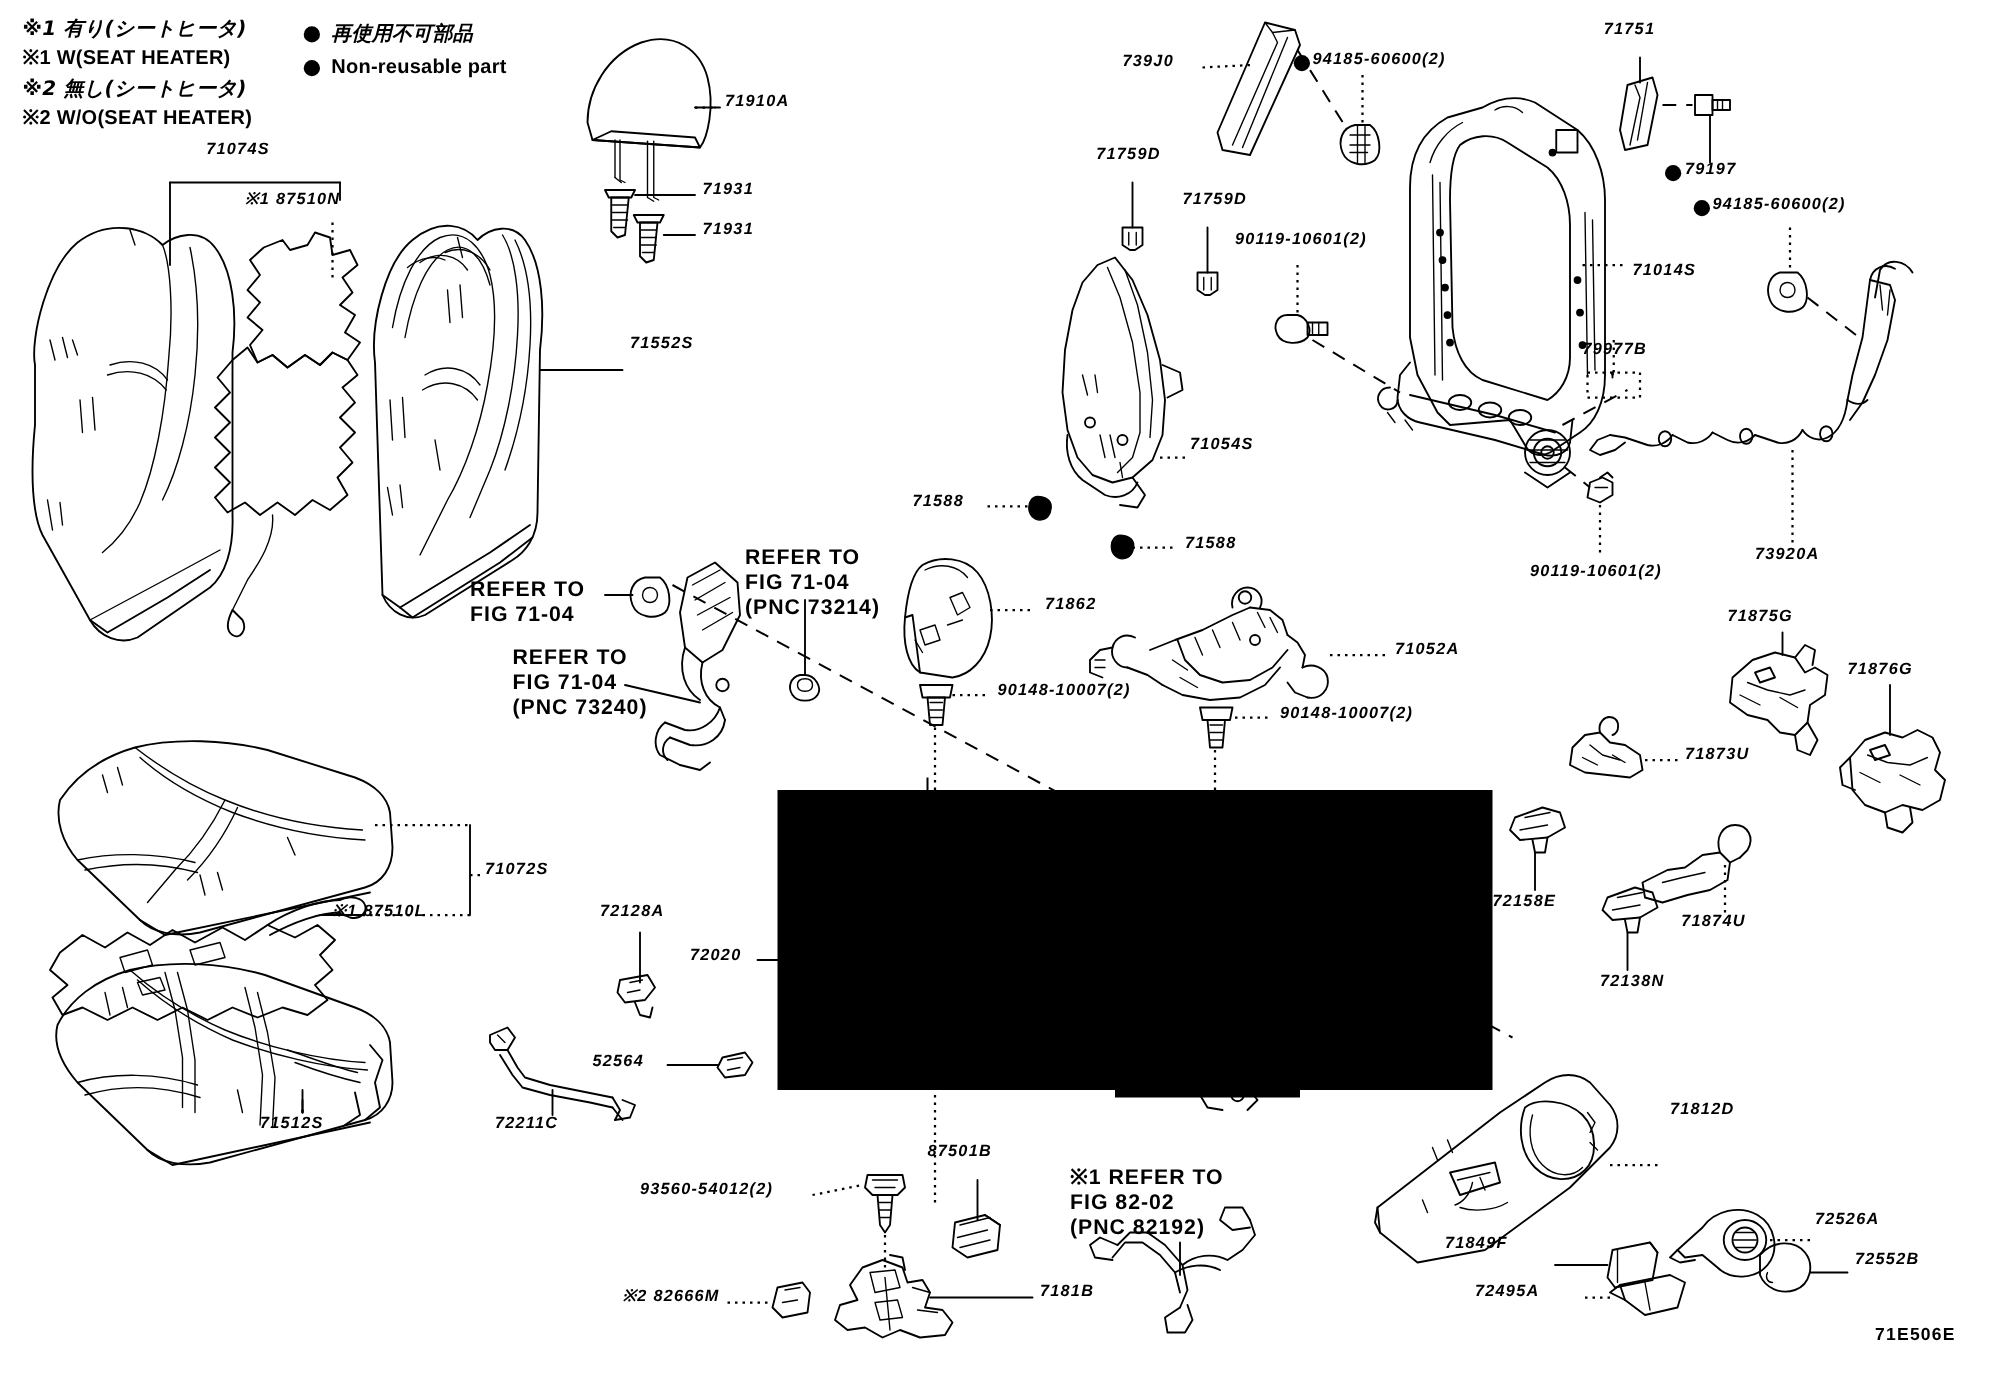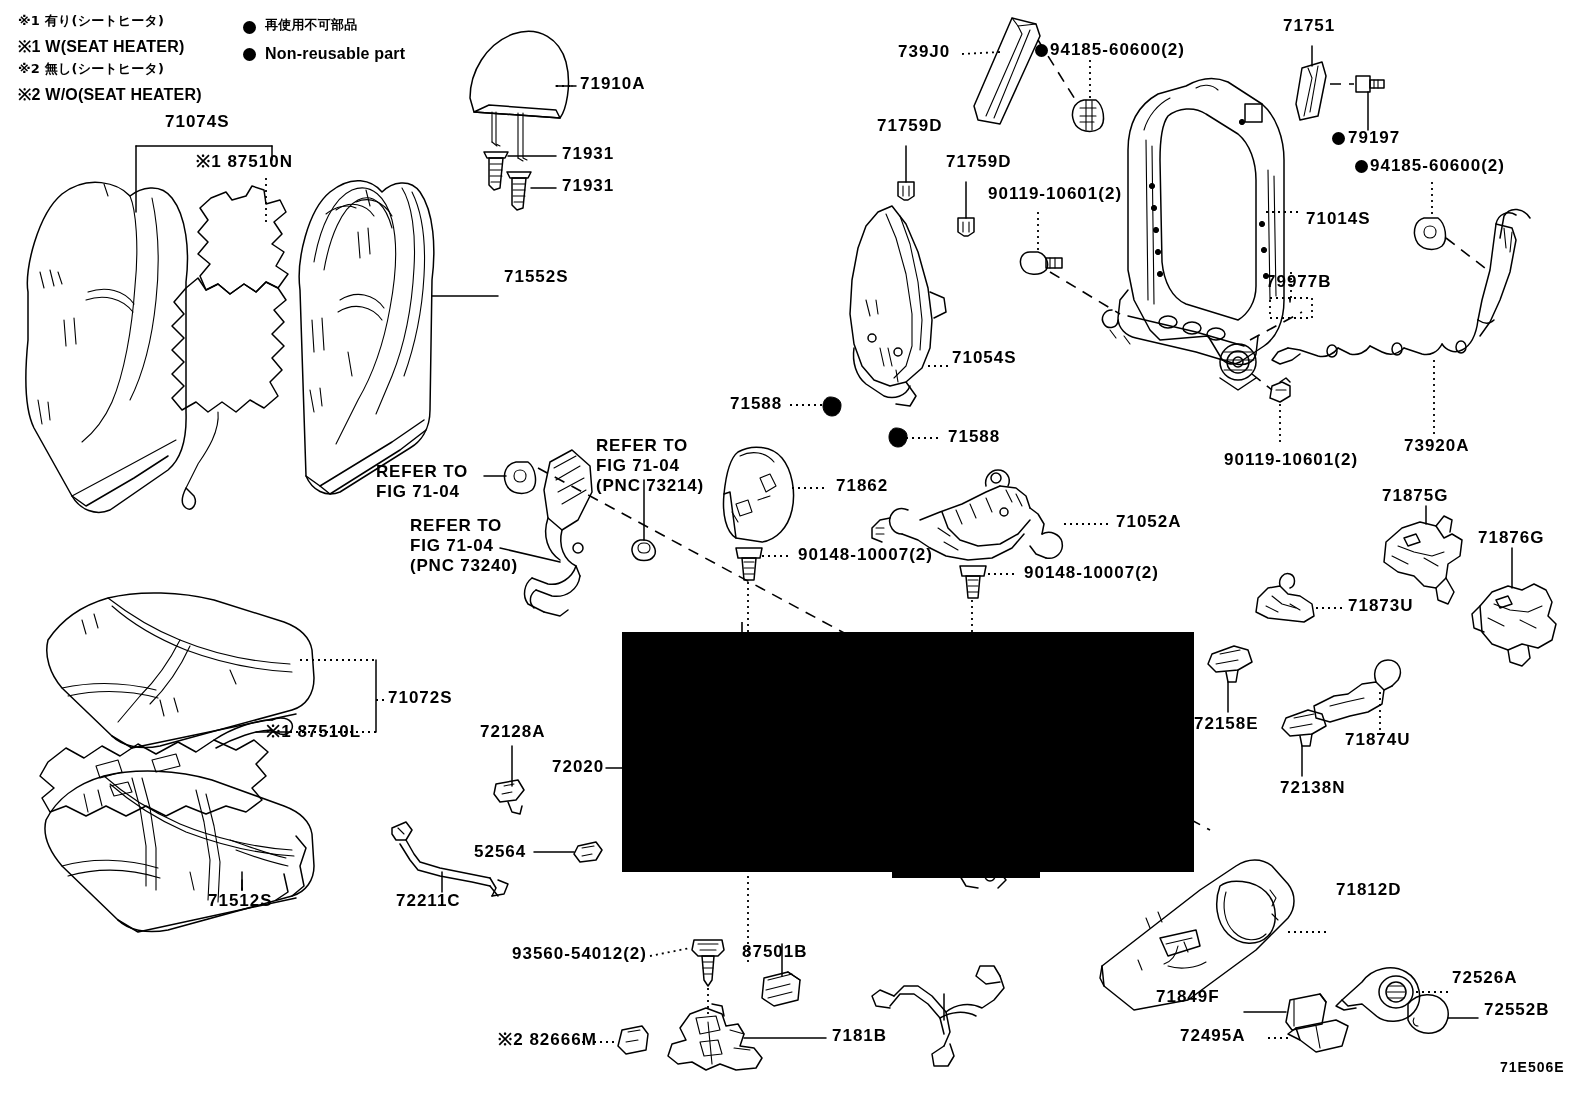--- a/index.html
+++ b/index.html
@@ -13,24 +13,24 @@
   
   .lbl{
     position:absolute;
     font-family:"Liberation Sans", sans-serif;
     font-weight:bold;
     color:#000;
     white-space:pre;
     letter-spacing:0.3px;
     line-height:1.12;
   }
-  .pn{ font-size:17px; letter-spacing:1px; }
+  .pn{ font-size:13px; letter-spacing:1px;font-style:italic; }
   .refer{ font-size:17px; letter-spacing:0.8px; line-height:1.18;}
   .legend{ font-size:16px; letter-spacing:0.2px; line-height:1.32;}
-  .legend-jp{ font-family:"DejaVu Sans", sans-serif; font-size:13px; font-weight:bold;}
+  .legend-jp{ font-family:"DejaVu Sans", sans-serif; font-size:16px; font-weight:bold;font-style:italic;}
   .code{ font-size:14px; letter-spacing:1px;}
   .dot-bullet{
     position:absolute;width:13px;height:13px;border-radius:50%;background:#000;
   }
   
   .box{position:absolute;border:1.8px solid #000;background:transparent;}
   
   svg.art{position:absolute;left:0;top:0;width:1592px;height:1099px;overflow:visible;}
   svg.art *{vector-effect:non-scaling-stroke;}
   .p{fill:none;stroke:#000;stroke-width:1.5;stroke-linejoin:round;stroke-linecap:round;}
@@ -823,23 +823,26 @@
   <div class="lbl pn" style="left:480px;top:722px;">72128A</div>
   <div class="lbl pn" style="left:474px;top:842px;">52564</div>
   <div class="lbl pn" style="left:396px;top:891px;">72211C</div>
   <div class="lbl pn" style="left:812px;top:844px;">72443B</div>
 
   <div class="lbl pn" style="left:388px;top:688px;">71072S</div>
   <div class="lbl pn" style="left:266px;top:722px;">※1 87510L</div>
   <div class="lbl pn" style="left:208px;top:891px;">71512S</div>
 
   <div class="lbl pn" style="left:512px;top:944px;">93560-54012(2)</div>
-  <div class="lbl pn" style="left:742px;top:914px;margin-top:28px;">87501B</div>
+  <div class="lbl pn" style="left:742px;top:914px;">87501B</div>
   <div class="lbl pn" style="left:498px;top:1030px;">※2 82666M</div>
   <div class="lbl pn" style="left:832px;top:1026px;">7181B</div>
+  <div class="lbl refer" style="left:856px;top:932px;">※1 REFER TO
+FIG 82-02
+(PNC 82192)</div>
 
   <div class="lbl pn" style="left:1336px;top:880px;">71812D</div>
   <div class="lbl pn" style="left:1156px;top:987px;">71849F</div>
   <div class="lbl pn" style="left:1180px;top:1026px;">72495A</div>
   <div class="lbl pn" style="left:1452px;top:968px;">72526A</div>
   <div class="lbl pn" style="left:1484px;top:1000px;text-align:right;">72552B</div>
 
   <div class="lbl code" style="left:1500px;top:1060px;">71E506E</div>
 
 </div>

